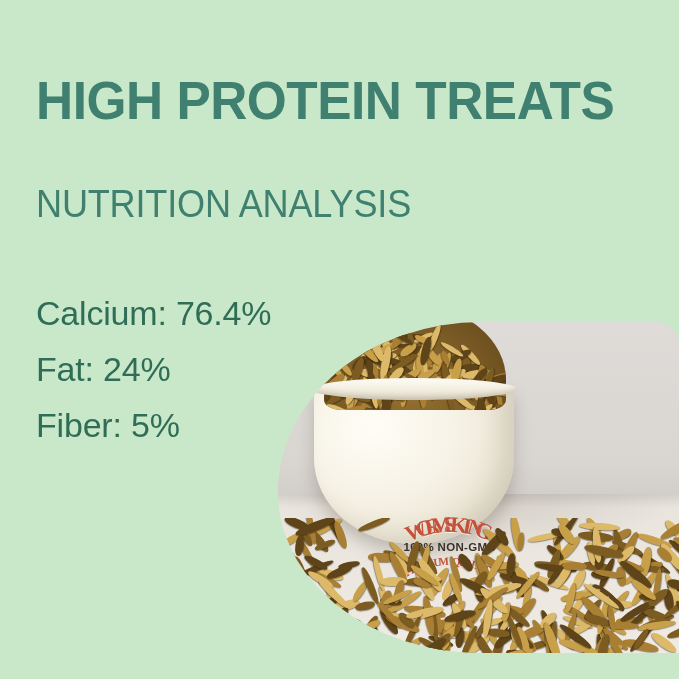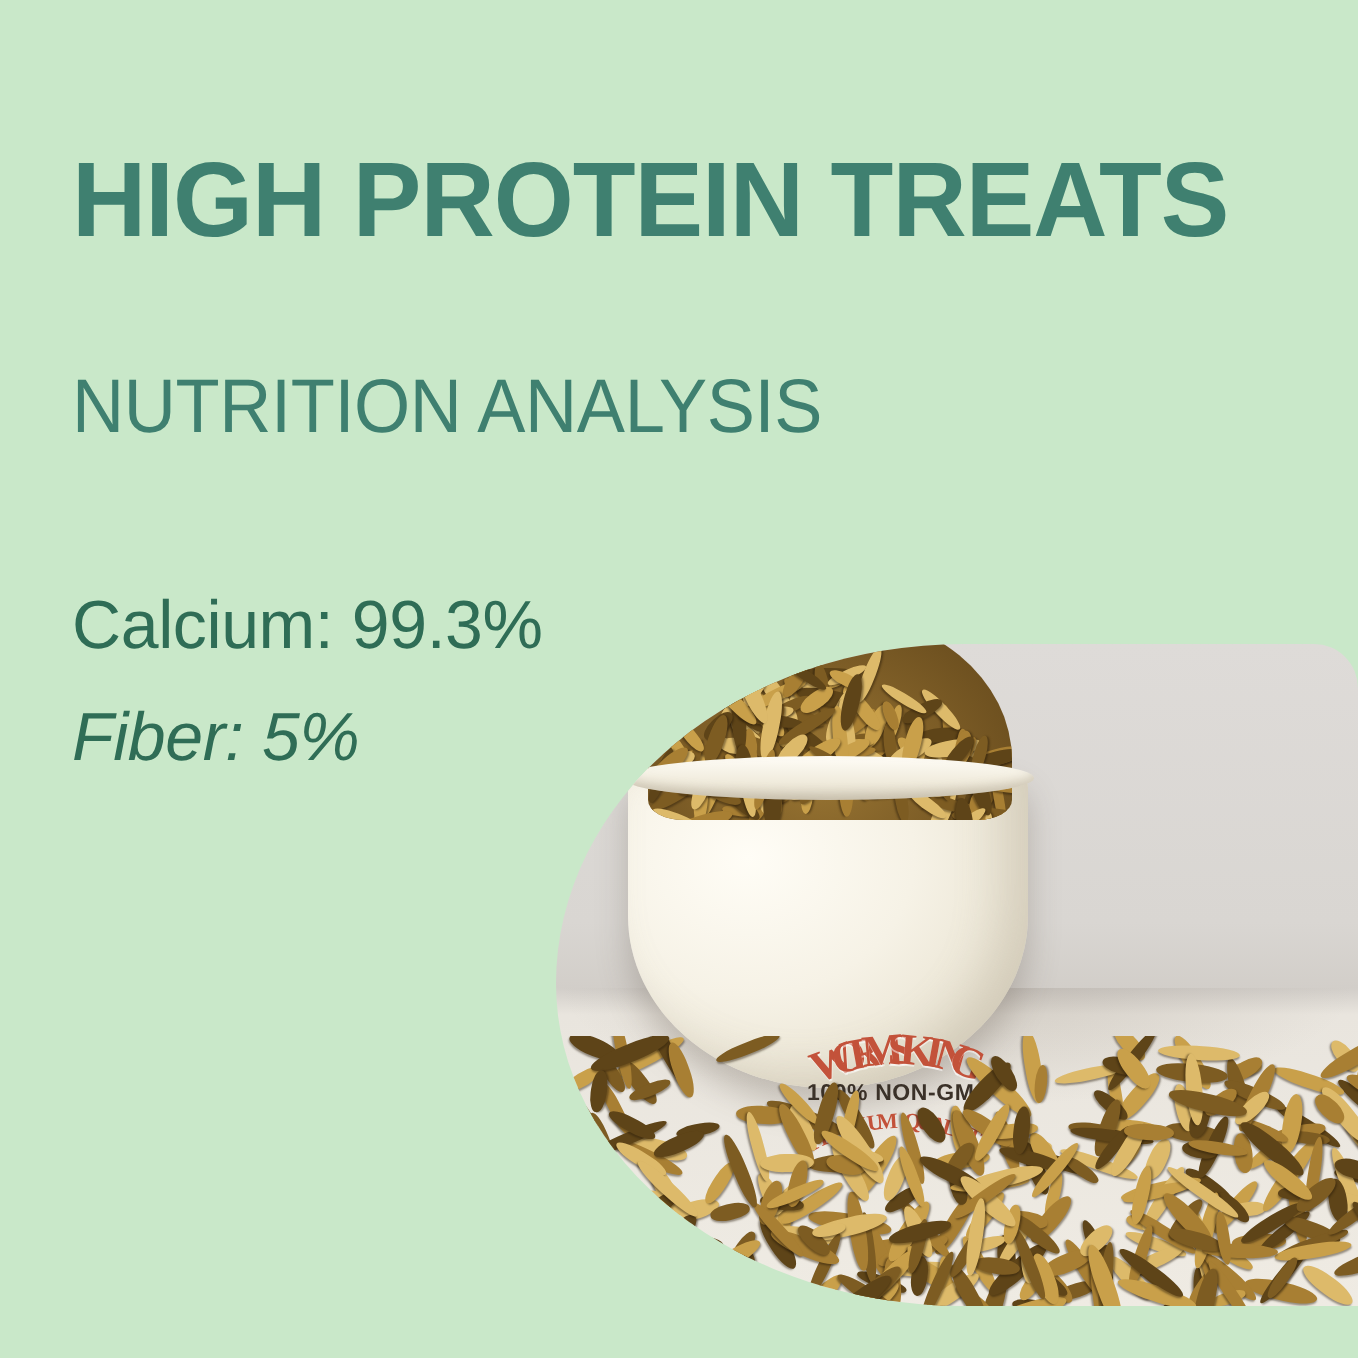--- a/index.html
+++ b/index.html
@@ -194,21 +194,21 @@
   }
   .fact {
     font-size: 34px;
     line-height: 1.0;
     margin-bottom: 22px;
     color: #2f6d56;
     font-weight: 400;
     white-space: nowrap;
     letter-spacing: -0.2px;
   }
-  .fact:last-child { margin-bottom: 0; font-style: italic; }
+  .fact:last-child { margin-bottom: 0; }
 </style>
 </head>
 <body>
 
 <div id="poster">
 
   <div class="photo-wrap">
     <div class="photo-bg"></div>
 
     <div class="bowl">
@@ -730,17 +730,18 @@
         <div class="w vd" style="left: 11.4089px; top: 23.9938px; width: 20.5543px; height: 7.76953px; transform: rotate(-82.1276deg);"></div>
         <div class="w vd" style="left: 220.824px; top: 43.4894px; width: 23.9888px; height: 8.39594px; transform: rotate(-83.4742deg);"></div>
         <div class="w dk" style="left: 5.95788px; top: 95.9758px; width: 33.3146px; height: 6.14422px; transform: rotate(59.0319deg);"></div>
       </div>
   </div>
 
   <div class="headline">HIGH PROTEIN TREATS</div>
   <div class="subhead">NUTRITION ANALYSIS</div>
 
   <div class="facts">
-    <div class="fact">Calcium: 99.3%</div>
+    <div class="fact">Calcium: 76.4%</div>
+    <div class="fact">Fat: 24%</div>
     <div class="fact">Fiber: 5%</div>
   </div>
 
 </div>
 
 </body></html>

